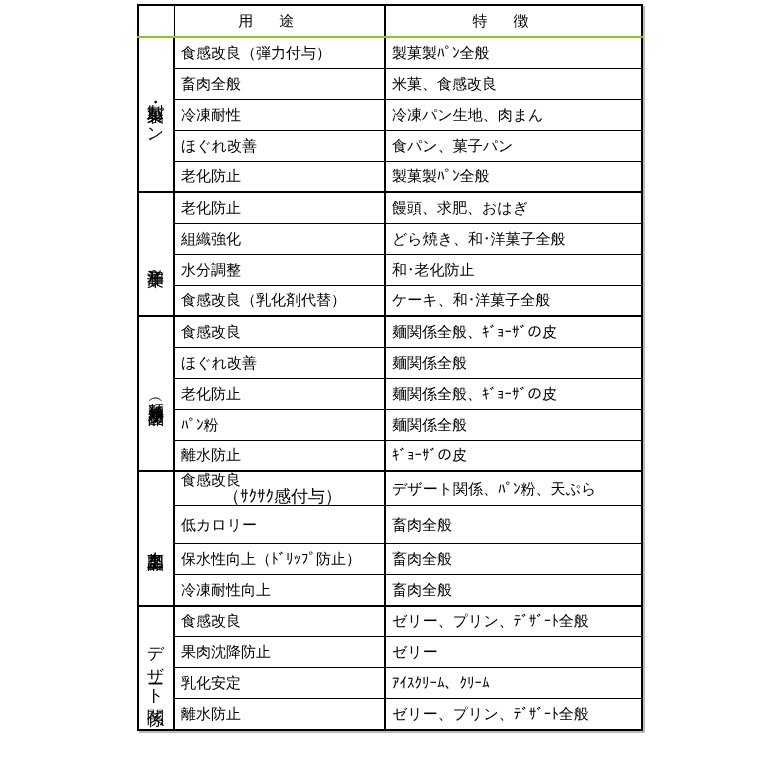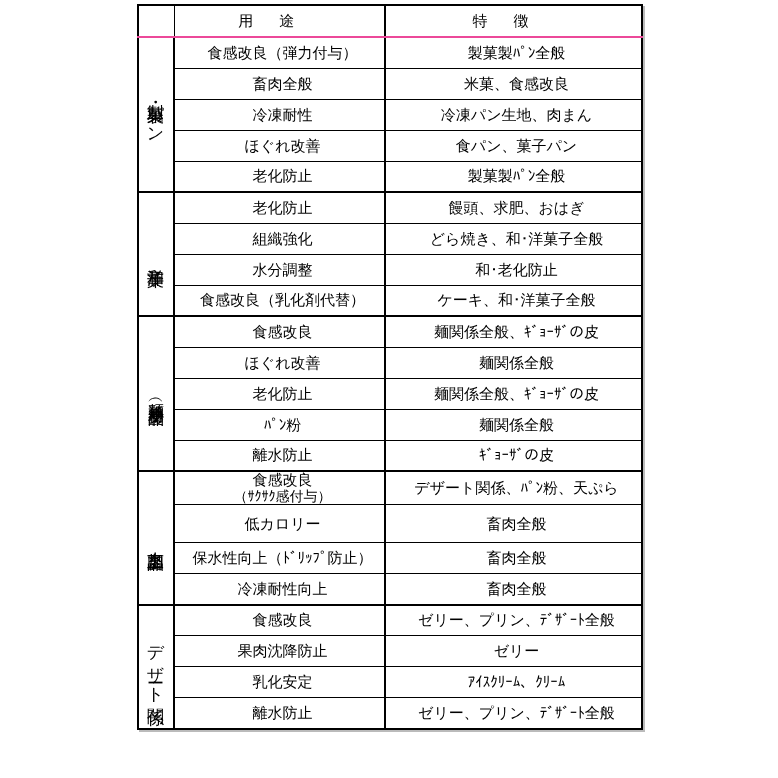--- a/index.html
+++ b/index.html
@@ -8,34 +8,34 @@
   table.usage {
     position: absolute; left: 137px; top: 4px;
     width: 504px; border-collapse: collapse;
     border: 2px solid #000; table-layout: fixed;
     box-shadow: 2px 2px 0 #bbb;
   }
   table.usage td, table.usage th {
     border: 1px solid #000; padding: 0 0 0 6px;
     font-size: 15px; font-weight: normal; line-height: 16px;
     vertical-align: middle; white-space: nowrap;
-    height: 31px; box-sizing: border-box; text-align: center;
+    height: 31px; box-sizing: border-box;
   }
-  table.usage th { text-align: center; padding: 0; border-bottom: 2px solid #ec4899; height: 32px; letter-spacing: 26px; }
+  table.usage th { text-align: center; padding: 0; border-bottom: 2px solid #84cc16; height: 32px; letter-spacing: 26px; }
   table.usage th.corner { letter-spacing: 0; }
   col.c0 { width: 36px; }
   col.c1 { width: 211px; }
   col.c2 { width: 257px; }
   td.cat { text-align: center; padding: 0 !important; border-right: 2px solid #000 !important; }
   td.col-use { border-right: 2px solid #000 !important; }
   tr.group-end td { border-bottom: 2px solid #000; }
   .vtext { display: inline-block; writing-mode: vertical-rl; text-orientation: upright;
            font-size: 17px; line-height: 20px; letter-spacing: 1px; }
   td.tall { height: 52px; line-height: 18px; }
-  .subnote { font-size: 14px; }
+  .subnote { font-size: 17px; margin-left: 42px; }
 </style>
 </head>
 <body>
 
 <table class="usage">
   <colgroup>
       <col class="c0">
       <col class="c1">
       <col class="c2">
     </colgroup>

